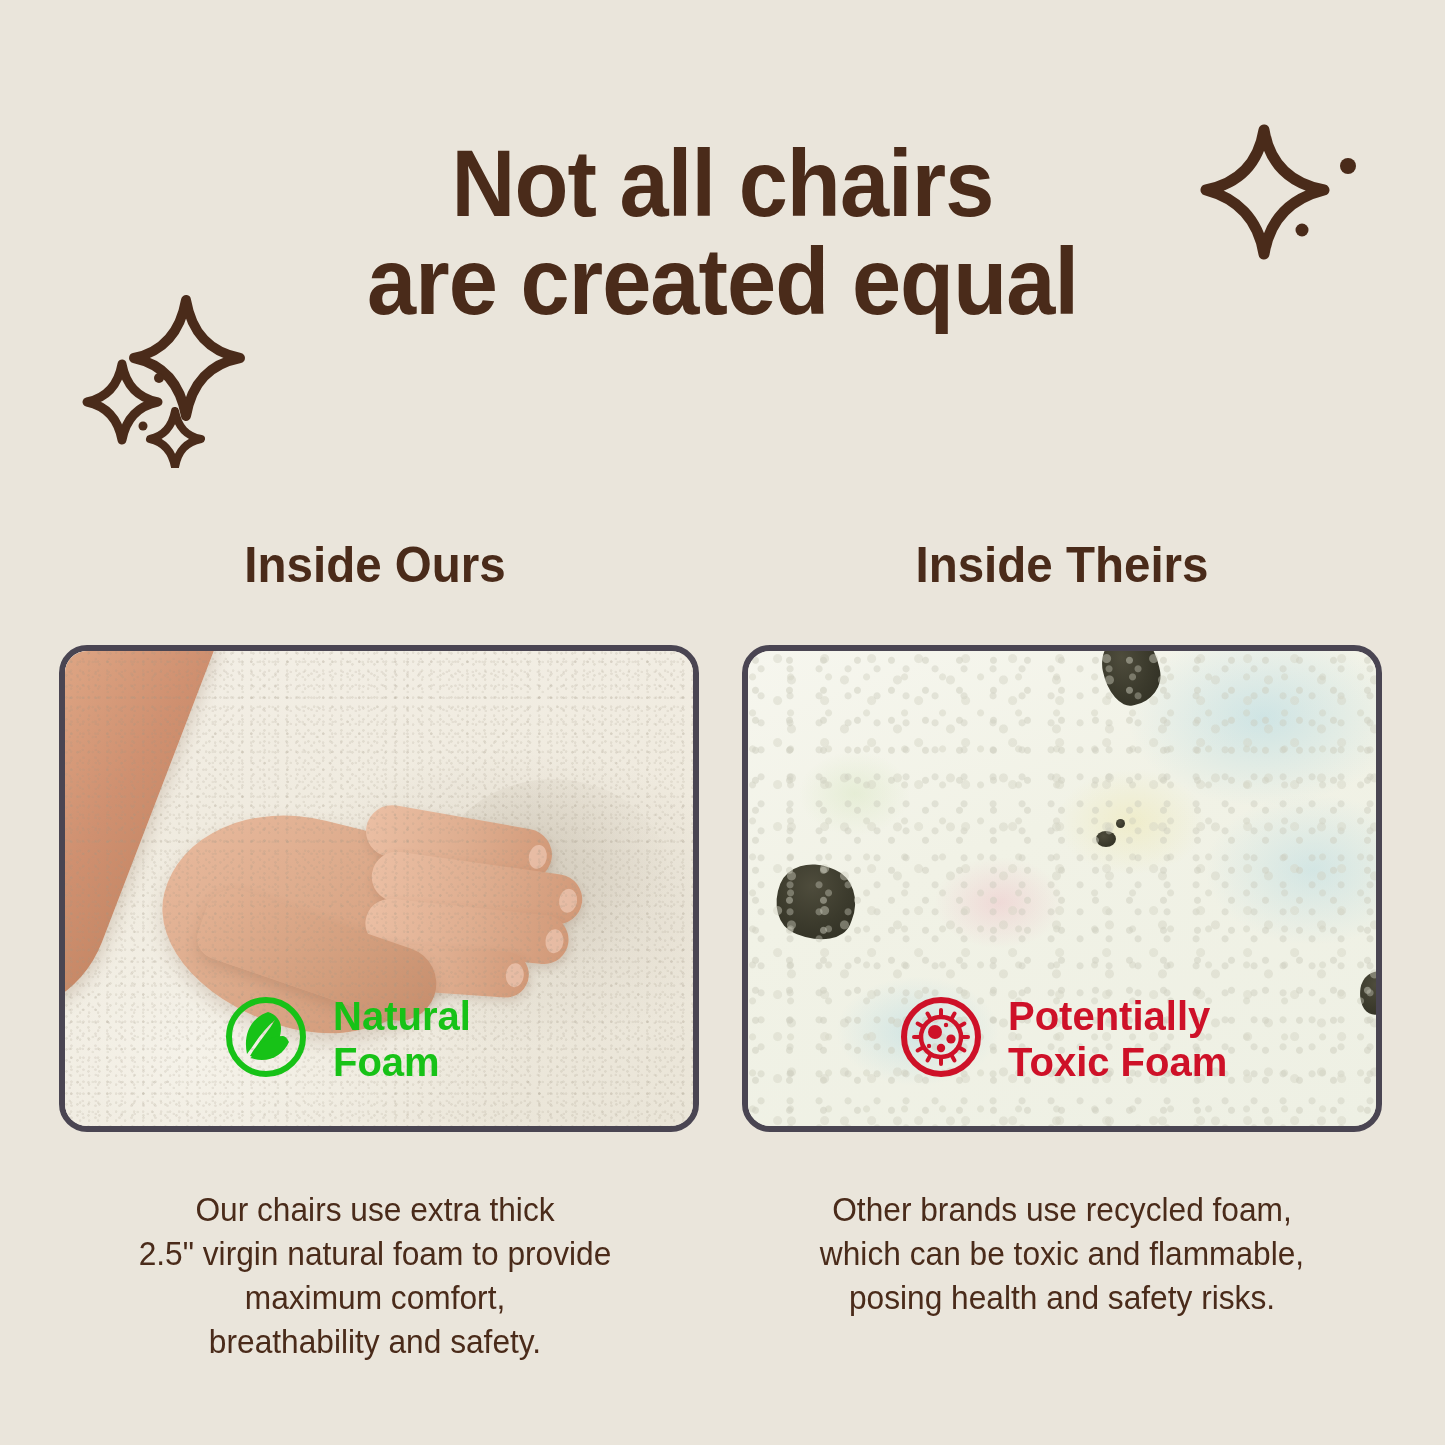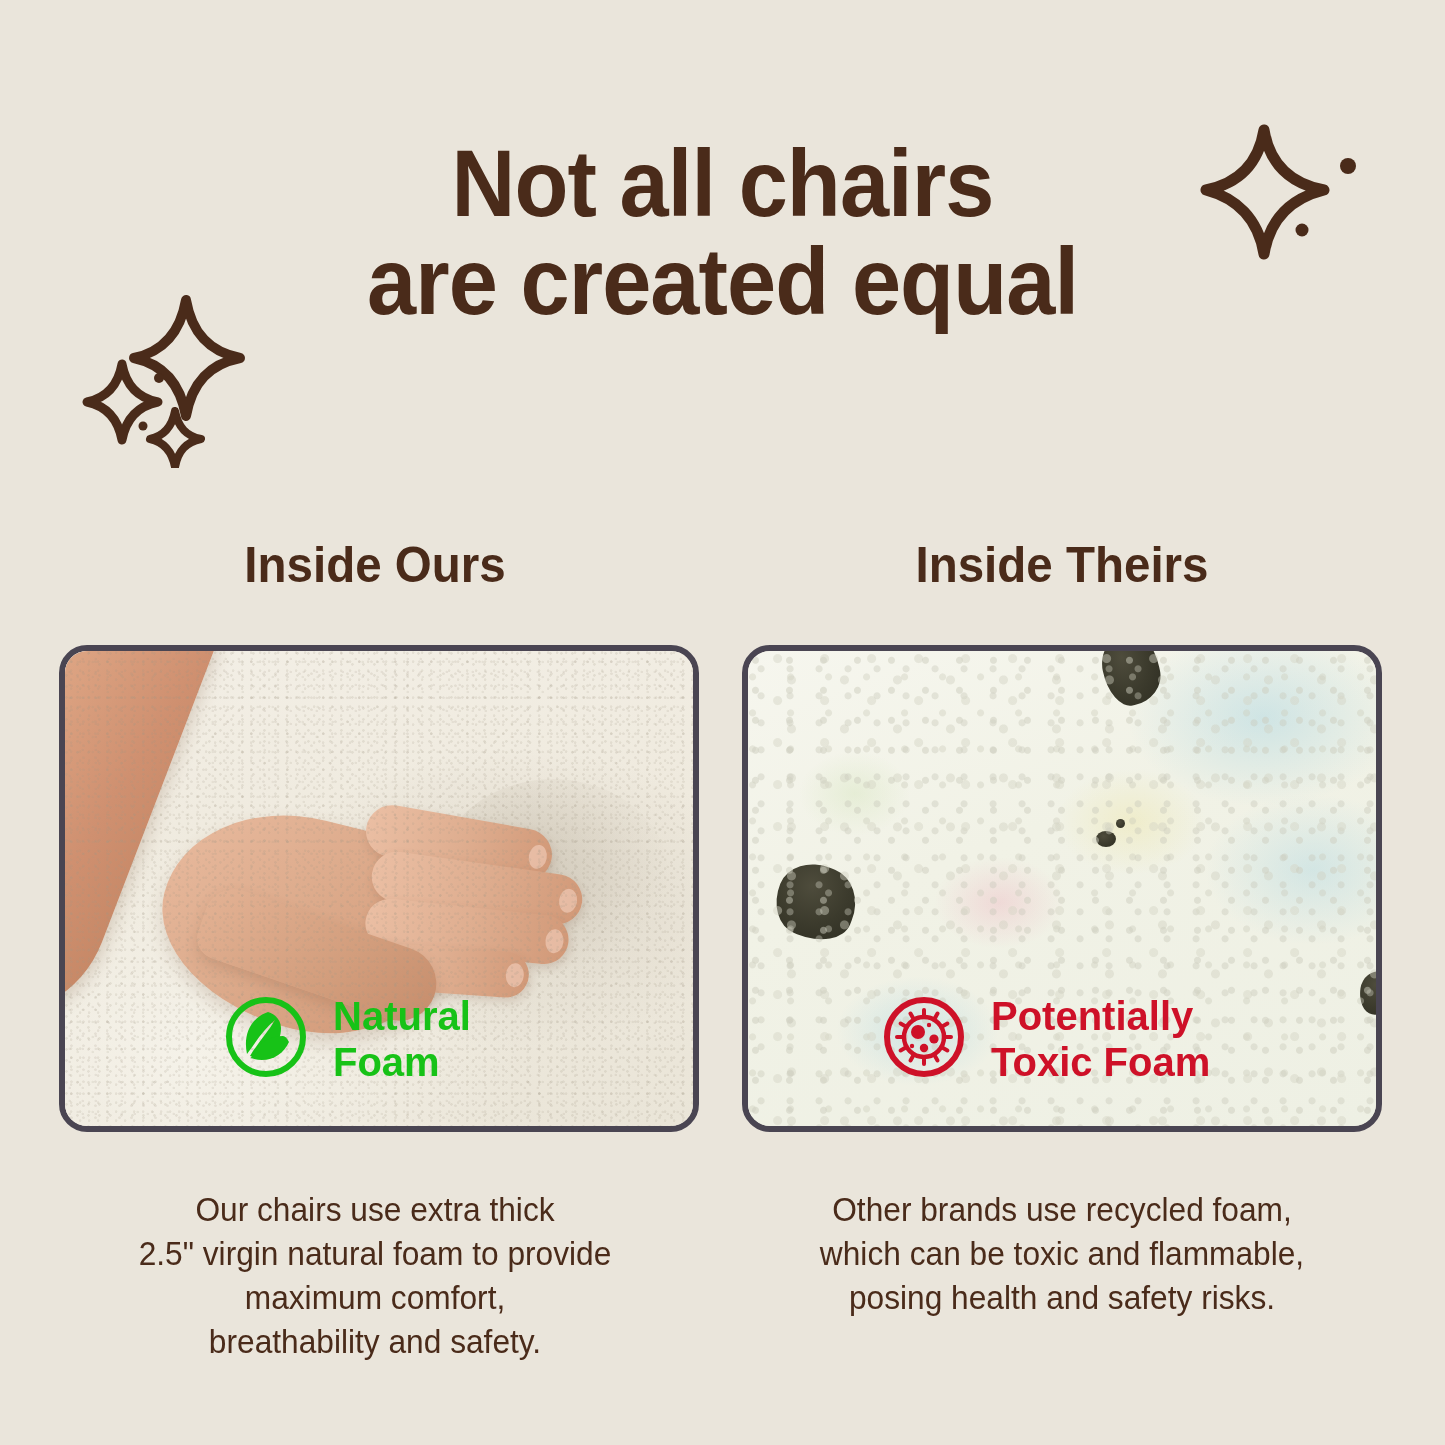--- a/index.html
+++ b/index.html
@@ -182,21 +182,21 @@
   .blob.b5 { left: 368px; top: 168px; width: 9px;  height: 9px;  border-radius: 50%; }
 
   
   .badge {
     position: absolute;
     display: flex;
     align-items: center;
     gap: 24px;
   }
   .badge.left-badge  { left: 158px; top: 342px; }
-  .badge.right-badge { left: 133px; top: 342px; }
+  .badge.right-badge { left: 150px; top: 342px; }
   .badge-text {
     font-family: "Liberation Sans", sans-serif;
     font-weight: bold;
     font-size: 40px;
     line-height: 46px;
     white-space: pre-line;
   }
   .badge-text.green { color: #17c217; }
   .badge-text.red   { color: #ce1128; }
   .badge-icon { flex: 0 0 auto; display: block; }

